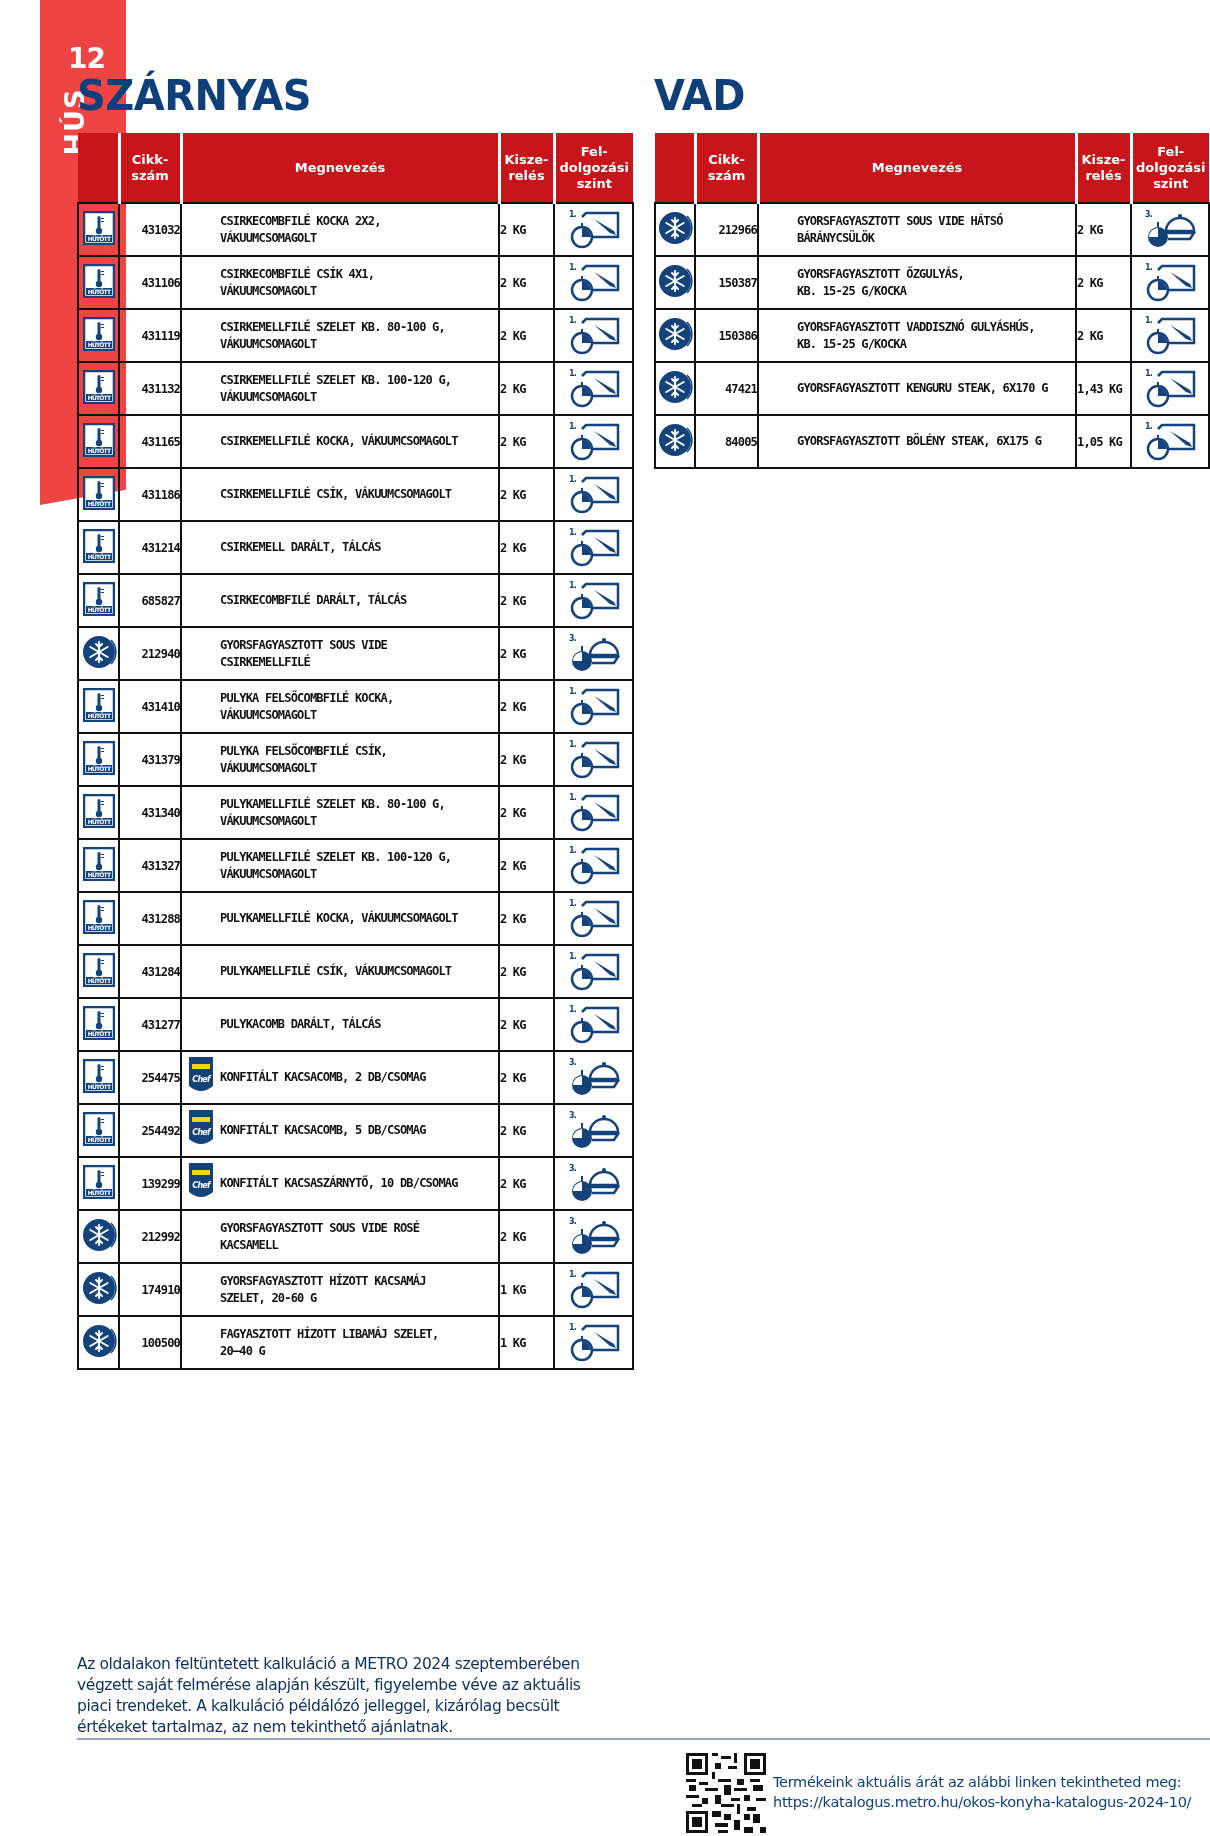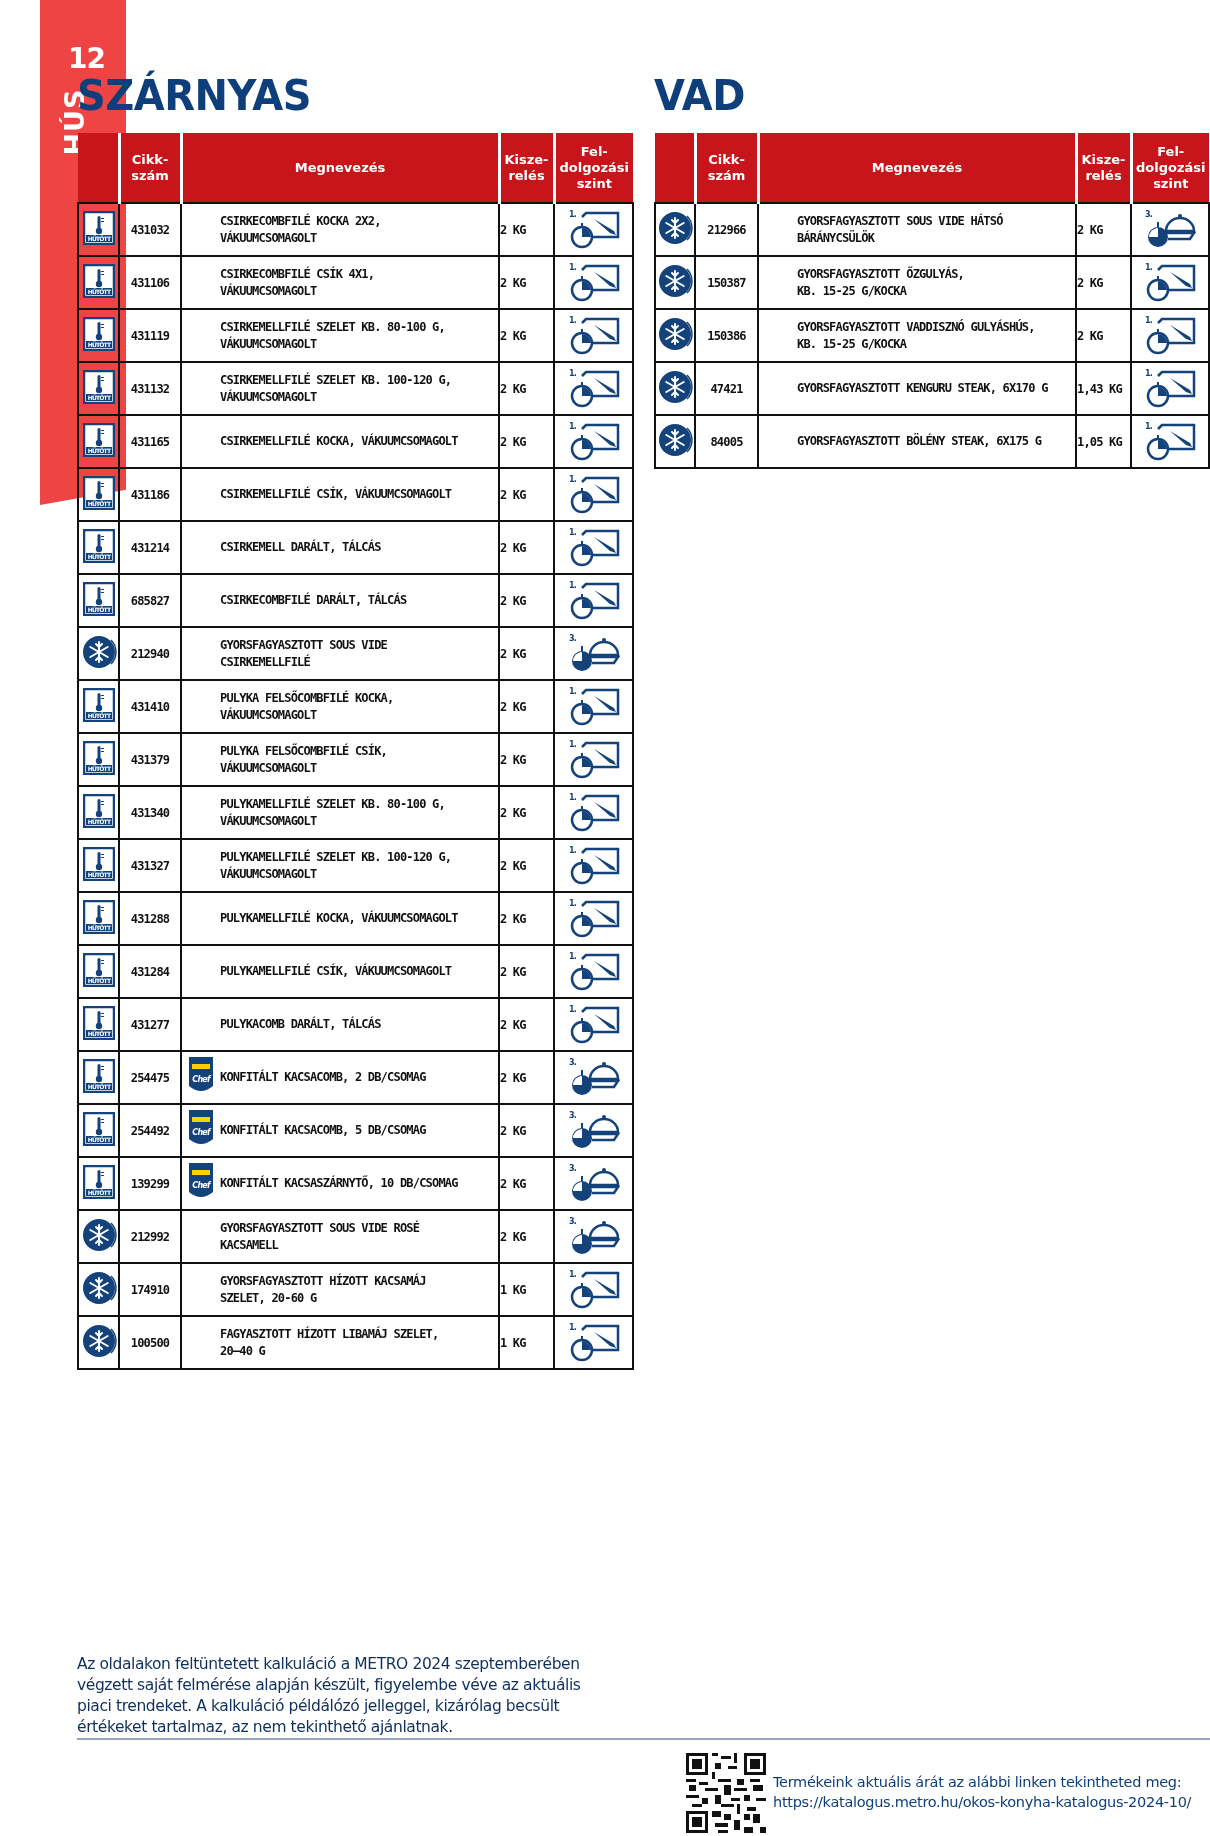--- a/index.html
+++ b/index.html
@@ -38,21 +38,21 @@
     border-left: 3px solid #fff; height: 70px; text-align: center; vertical-align: middle;
     padding: 0 2px;
   }
   table.prod th:first-child { border-left: none; }
   table.prod td {
     border: 2px solid #111; height: 53px; vertical-align: middle;
     font-family: "DejaVu Sans Mono", monospace; font-size: 12px; font-weight: bold;
     letter-spacing: -0.8px;
   }
   td.c-icon { text-align: center; padding: 0; }
-  td.c-code { text-align: center; font-family: "DejaVu Sans", sans-serif; font-size: 13px; font-weight: normal; color:#111; letter-spacing: 0; }
+  td.c-code { text-align: right; font-family: "DejaVu Sans", sans-serif; font-size: 13px; font-weight: normal; color:#111; letter-spacing: 0; }
   td.c-name { padding: 0 4px 0 6px; line-height: 17px; }
   td.c-name .inner { display: flex; align-items: center; }
   td.c-name .txt { padding-left: 32px; text-transform: uppercase; }
   td.c-name .txt.with-badge { padding-left: 2px; }
   td.c-pack { text-align: left; font-family: "DejaVu Sans", sans-serif; font-size: 12px; letter-spacing: -0.3px; }
   td.c-level { text-align: center; padding: 0; }
 
   .badge-chef { width: 26px; height: 38px; margin-right: 4px; flex: 0 0 auto; }
 
   .footer-rule { position: absolute; left: 77px; top: 1738px; width: 1133px; height: 2px; background: #9aa3c0; }

